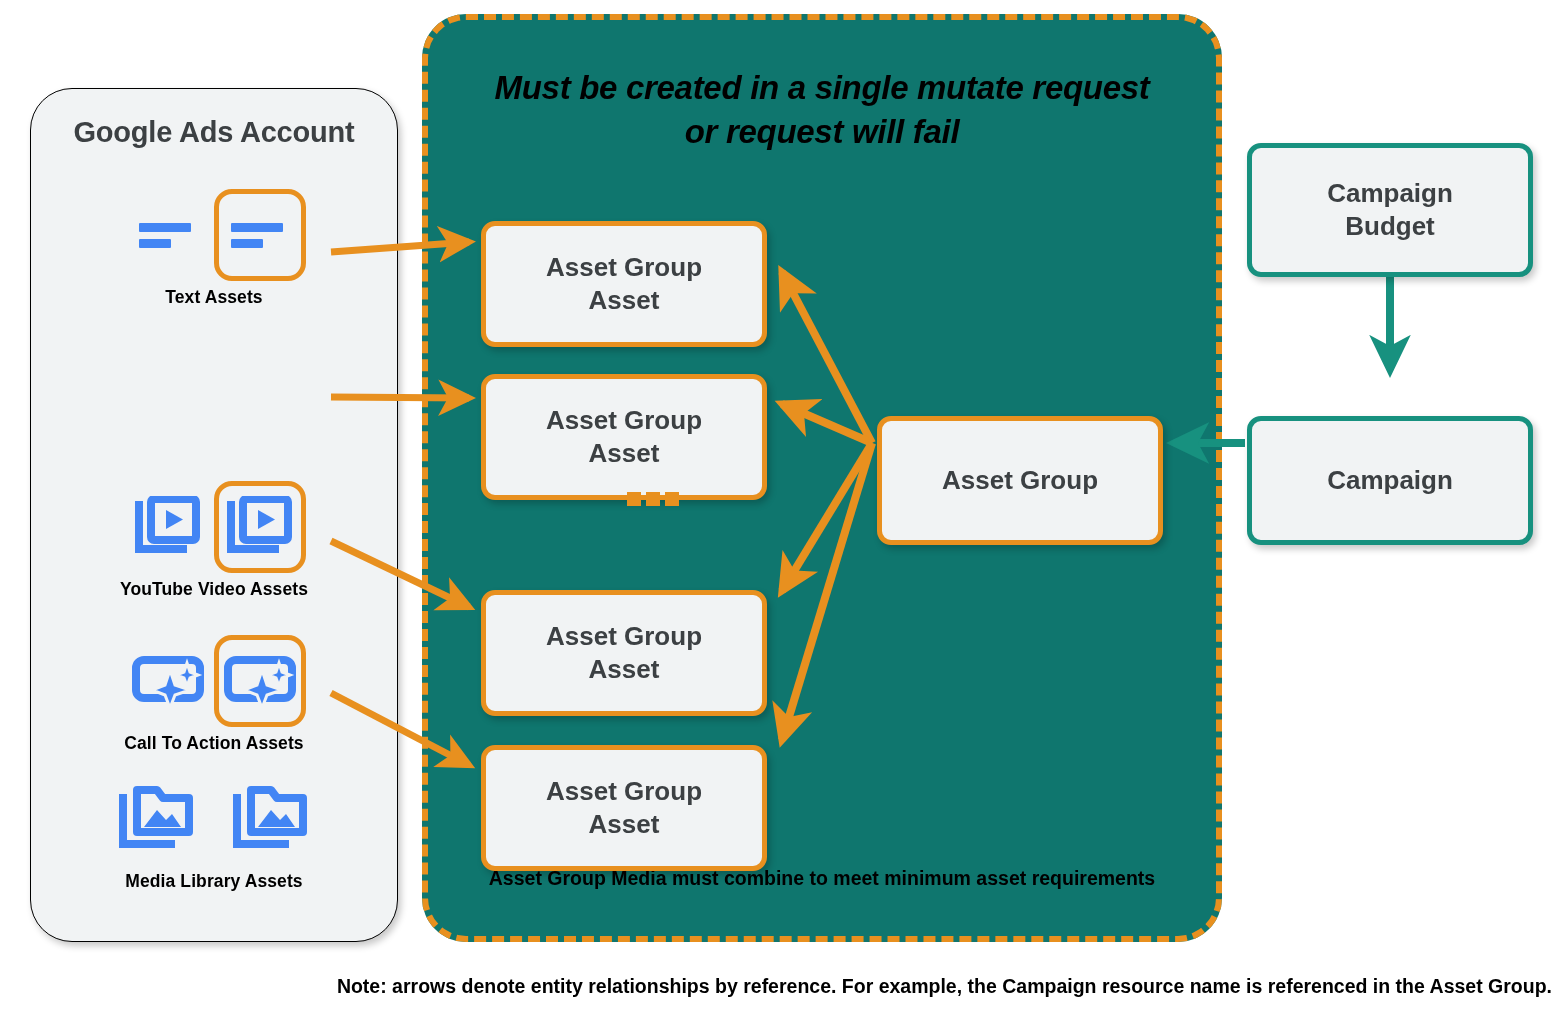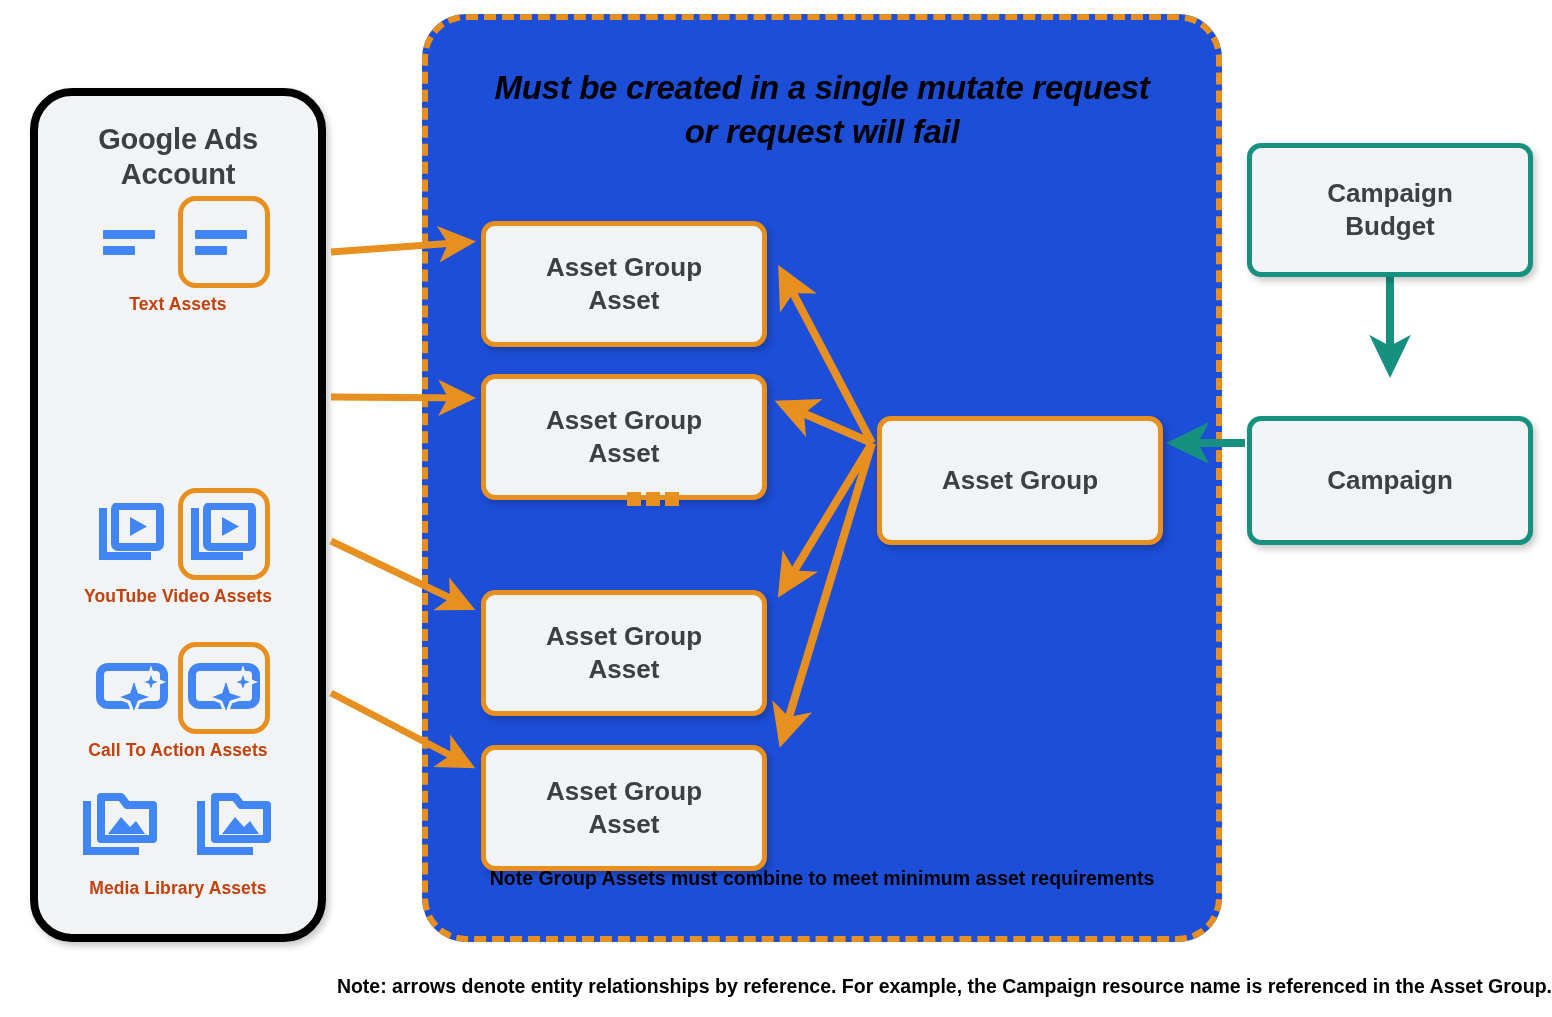--- a/index.html
+++ b/index.html
@@ -29,24 +29,24 @@
     height: 1017px;
     pointer-events: none;
     z-index: 5;
   }
 
   
   .asset-library {
     position: absolute;
     left: 30px;
     top: 88px;
-    width: 296px;
+    width: 368px;
     height: 854px;
     background: #f1f3f4;
-    border: 8px solid #000000;
+    border: 1px solid #000000;
     border-radius: 42px;
     box-sizing: border-box;
     box-shadow: 3px 4px 7px rgba(0,0,0,0.22);
     z-index: 2;
   }
   .library-title {
     position: absolute;
     left: 0; right: 0;
     top: 26px;
     text-align: center;
@@ -84,34 +84,34 @@
     border: 5px solid #e8901f;
     border-radius: 18px;
   }
   .asset-caption {
     position: absolute;
     left: 0; right: 0;
     top: 100px;
     text-align: center;
     font-size: 17.5px;
     font-weight: bold;
-    color: #c2410c;
+    color: #000000;
     letter-spacing: 0.1px;
   }
 
   
   .mutate-zone {
     position: absolute;
     left: 422px;
     top: 14px;
     width: 800px;
     height: 928px;
     border-radius: 44px;
     box-sizing: border-box;
-    background: #1d4ed8;
+    background: #0f766e;
     z-index: 1;
   }
   .mutate-zone::before {
     content: "";
     position: absolute;
     left: 0; top: 0; right: 0; bottom: 0;
     border-radius: 44px;
     border: 6px dashed #e8901f;
     box-sizing: border-box;
   }
@@ -323,21 +323,21 @@
       <div class="asset-caption">Media Library  Assets</div>
     </div>
 
   </div>
 
   <div class="mutate-zone">
     <div class="mutate-title">
       <div>Must be created in a single mutate request</div>
       <div>or request will fail</div>
     </div>
-    <div class="mutate-footnote">Note Group Assets must combine to meet minimum asset requirements</div>
+    <div class="mutate-footnote">Asset Group Media must combine to meet minimum asset requirements</div>
   </div>
 
   <div class="node node-orange aga-1">
     <div class="node-label">
       <div>Asset Group</div>
       <div>Asset</div>
     </div>
   </div>
   <div class="node node-orange aga-2">
     <div class="node-label">

